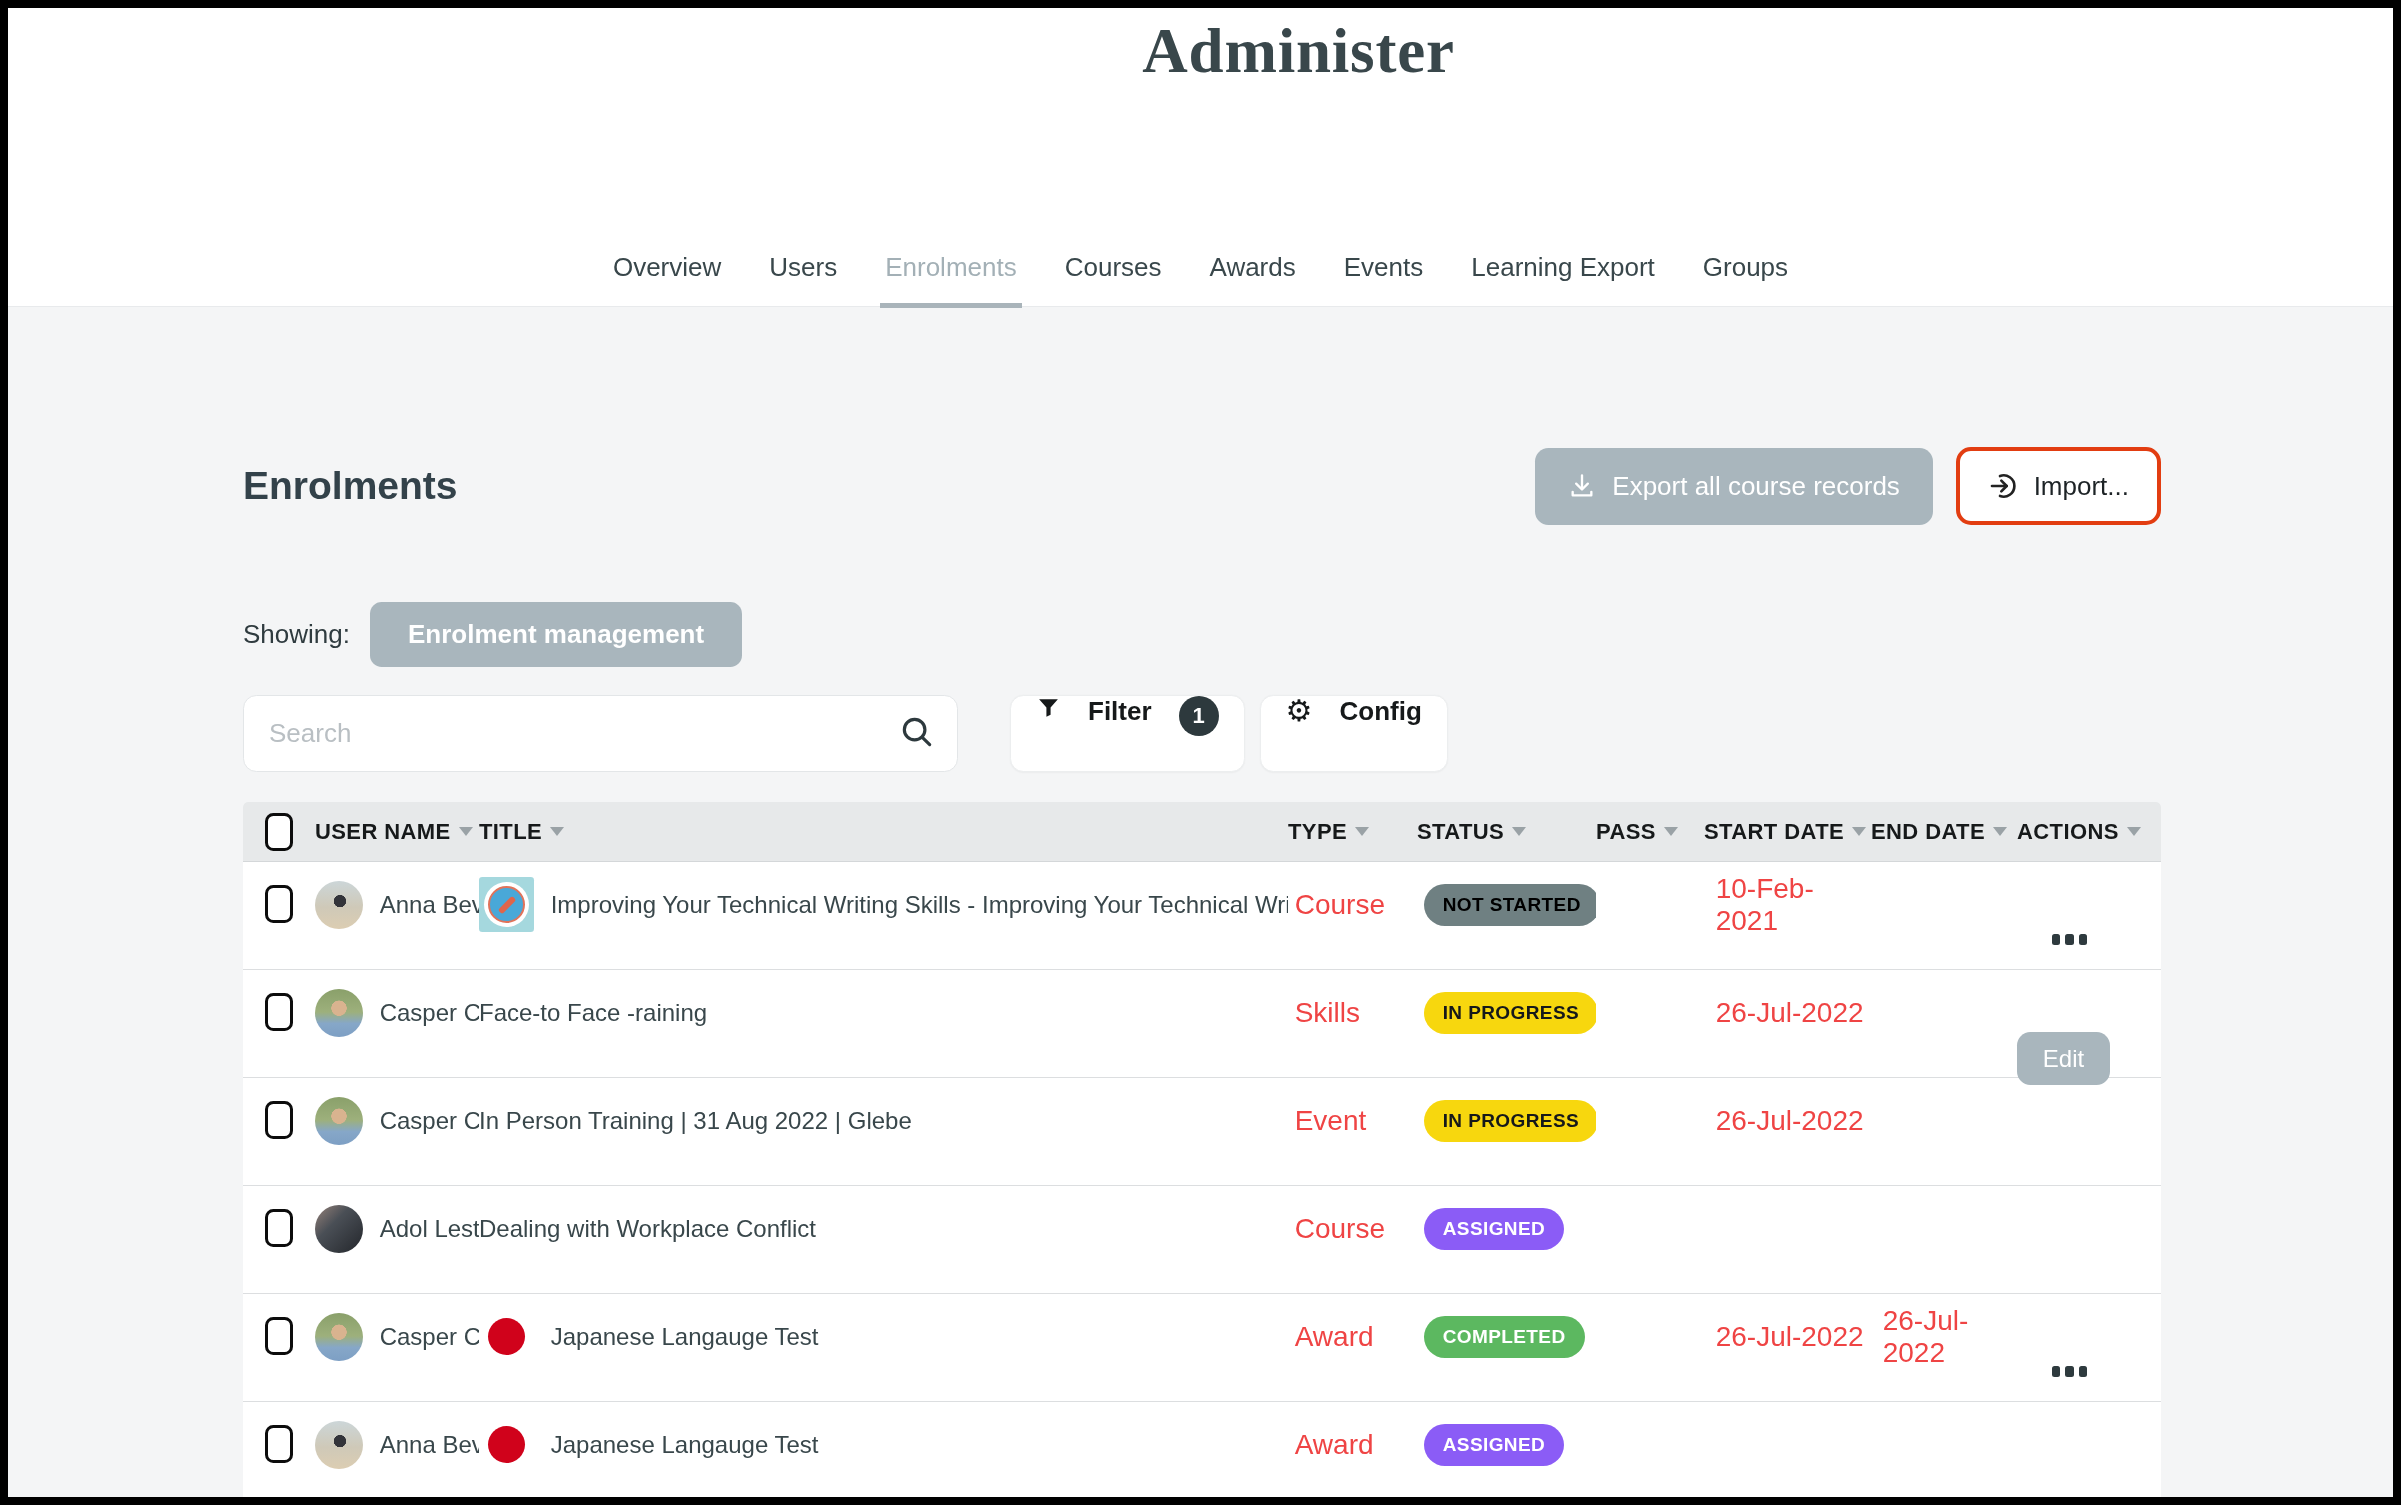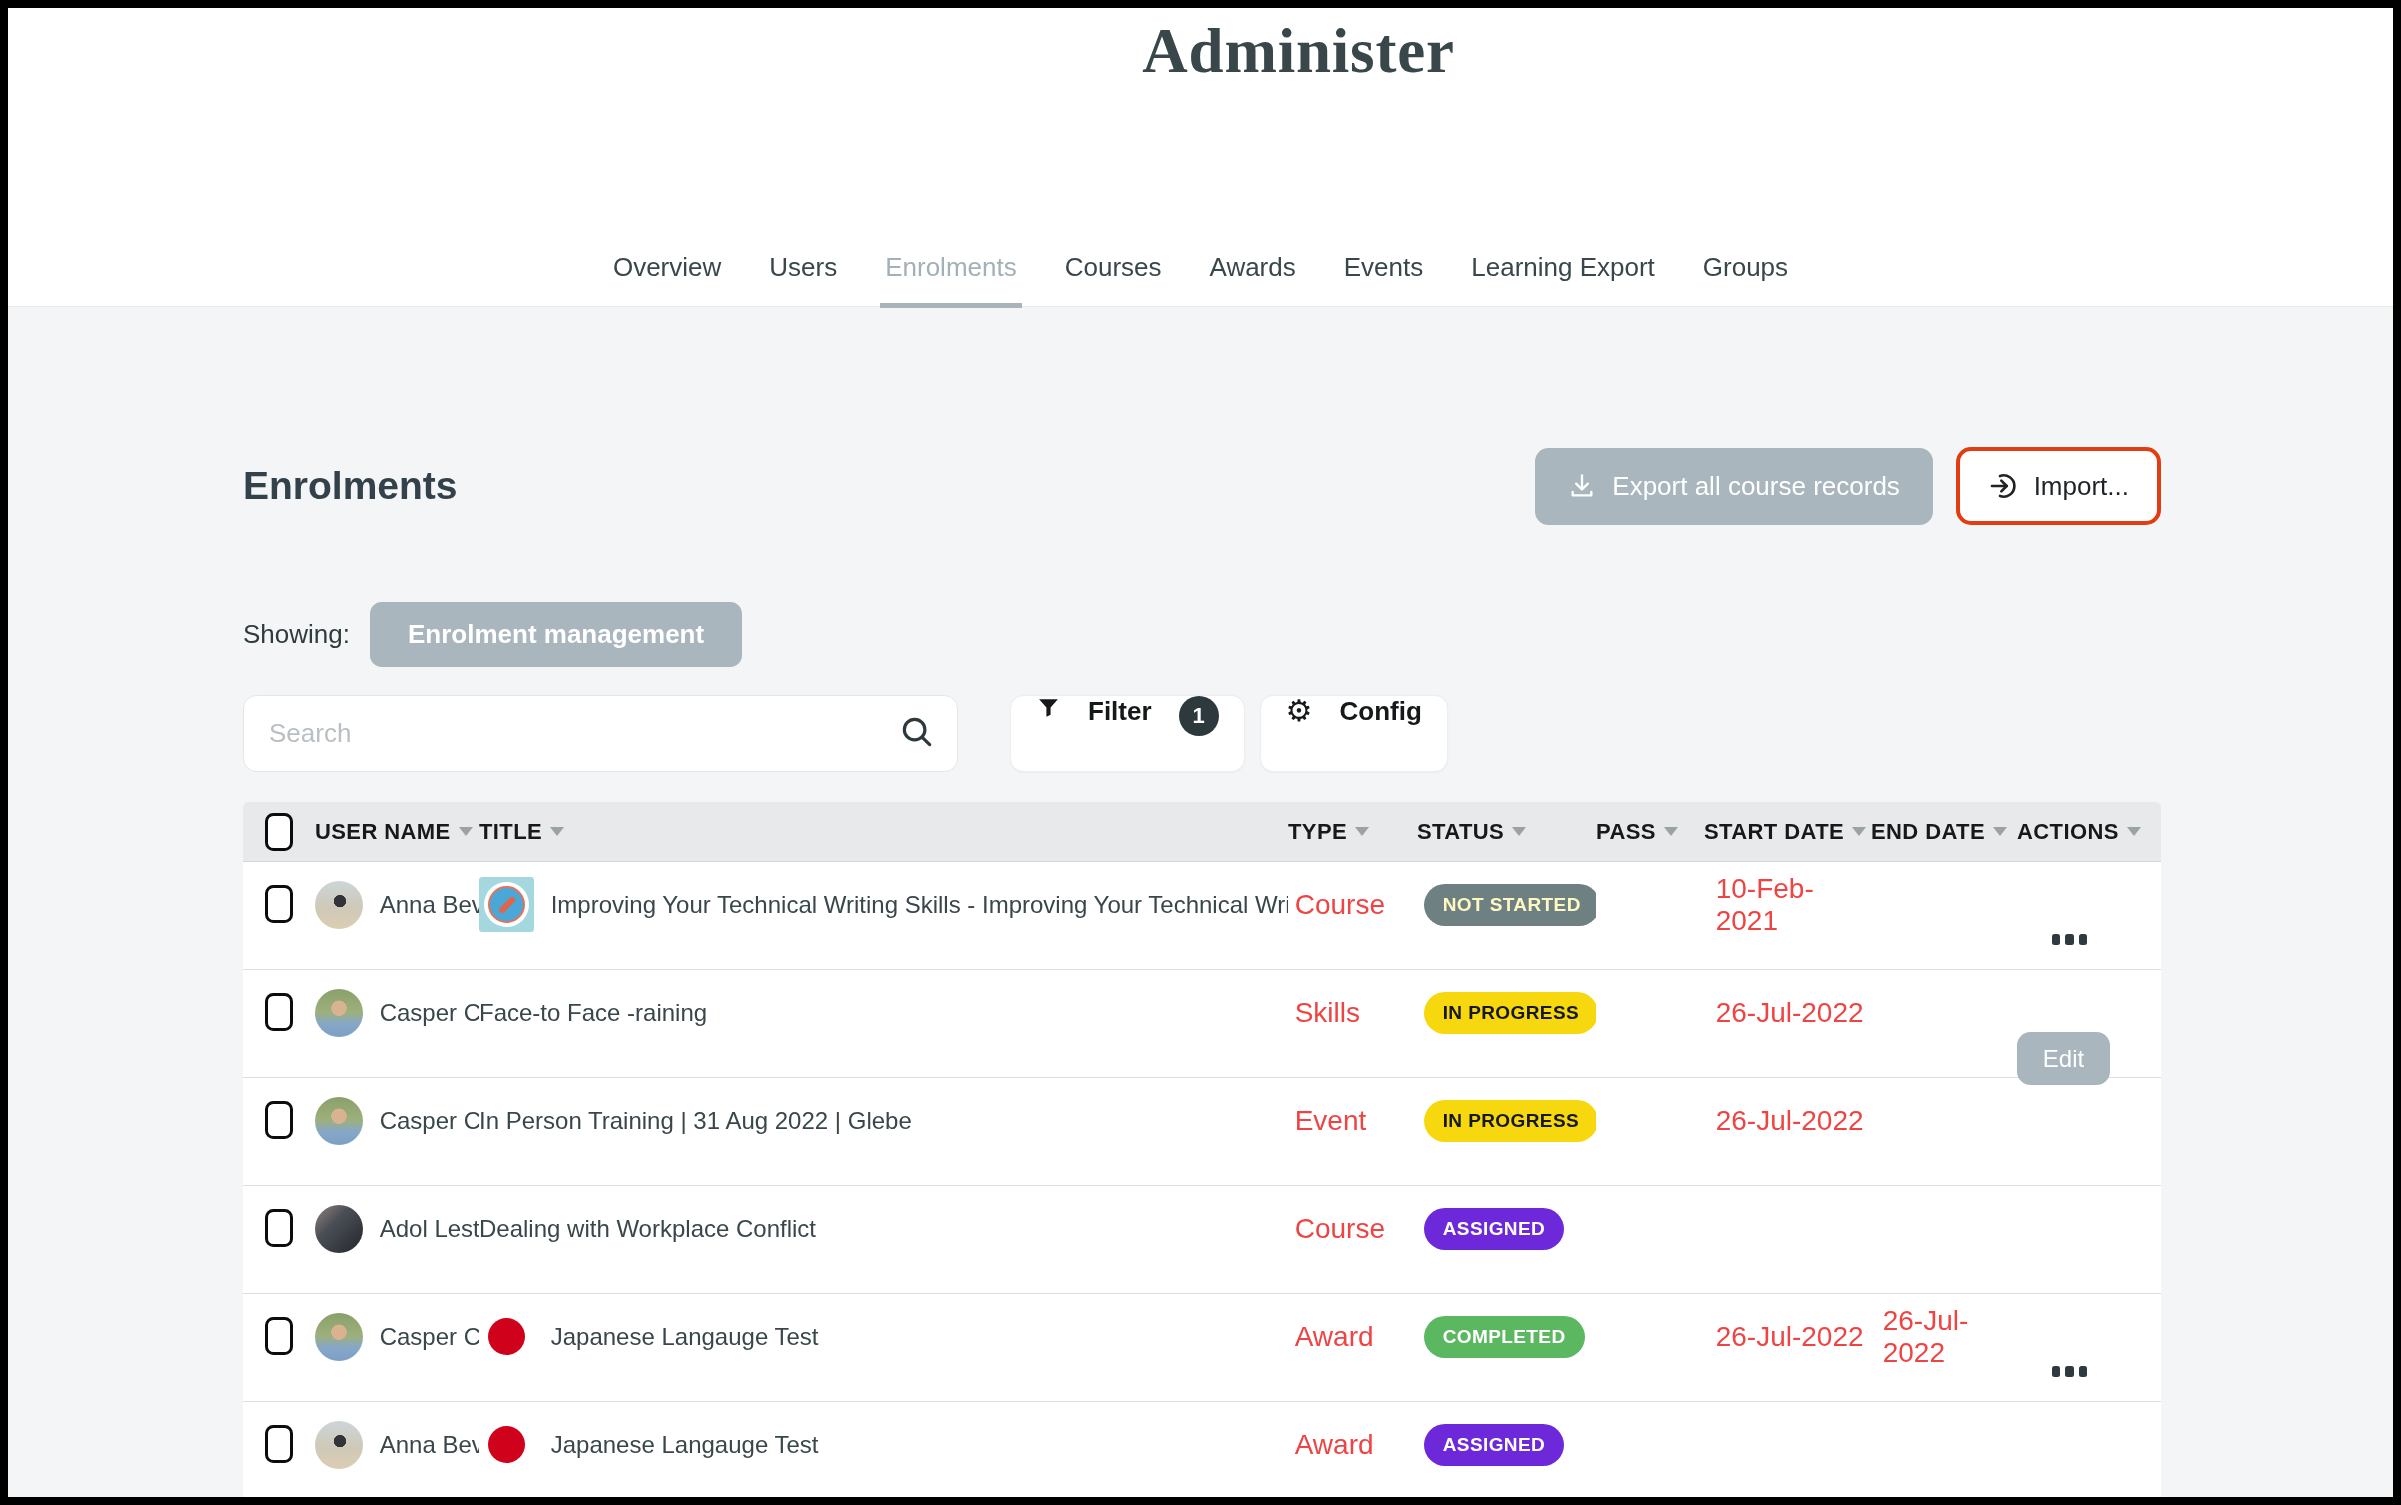--- a/index.html
+++ b/index.html
@@ -103,23 +103,23 @@
   .japan-flag { width:55px; height:55px; background:#fff; display:flex; align-items:center; justify-content:center; }
   .japan-flag .sun { width:37px; height:37px; border-radius:50%; background:#d0021b; }
 
   .ttext { font-size:24px; color:#39474b; white-space:nowrap; }
   .c-type, .c-date { font-size:28px; color:#ef4444; }
   .c-type { padding-left:6.7px; }
   .c-status { padding-left:6.7px; }
   .c-date { padding-left:11.7px; }
 
   .pill { border-radius:834px; padding:10px 19px; font-size:19px; font-weight:700; letter-spacing:0.4px; white-space:nowrap; }
-  .pill-notstarted { background:#6f8082; color:#fef9c3; }
+  .pill-notstarted { background:#6f8082; color:#000000; }
   .pill-inprogress { background:#f7d70e; color:#15181a; }
-  .pill-assigned  { background:#6d28d9; color:#fff; }
+  .pill-assigned  { background:#8b5cf6; color:#fff; }
   .pill-completed { background:#5cb860; color:#fff; }
 
   .c-actions { position:relative; overflow:visible !important; }
   .dots { position:absolute; top:57px; left:35px; display:flex; gap:5px; cursor:pointer; }
   .dots i { width:8.3px; height:11px; background:#2e3a3e; border-radius:2.5px; }
   .btn-edit {
     position:absolute; top:47px; left:0; width:93px; height:53px;
     background:#a9b6bd; color:#fff; border:none; border-radius:13.4px;
     font-size:24px; font-family:inherit; cursor:pointer;
   }

